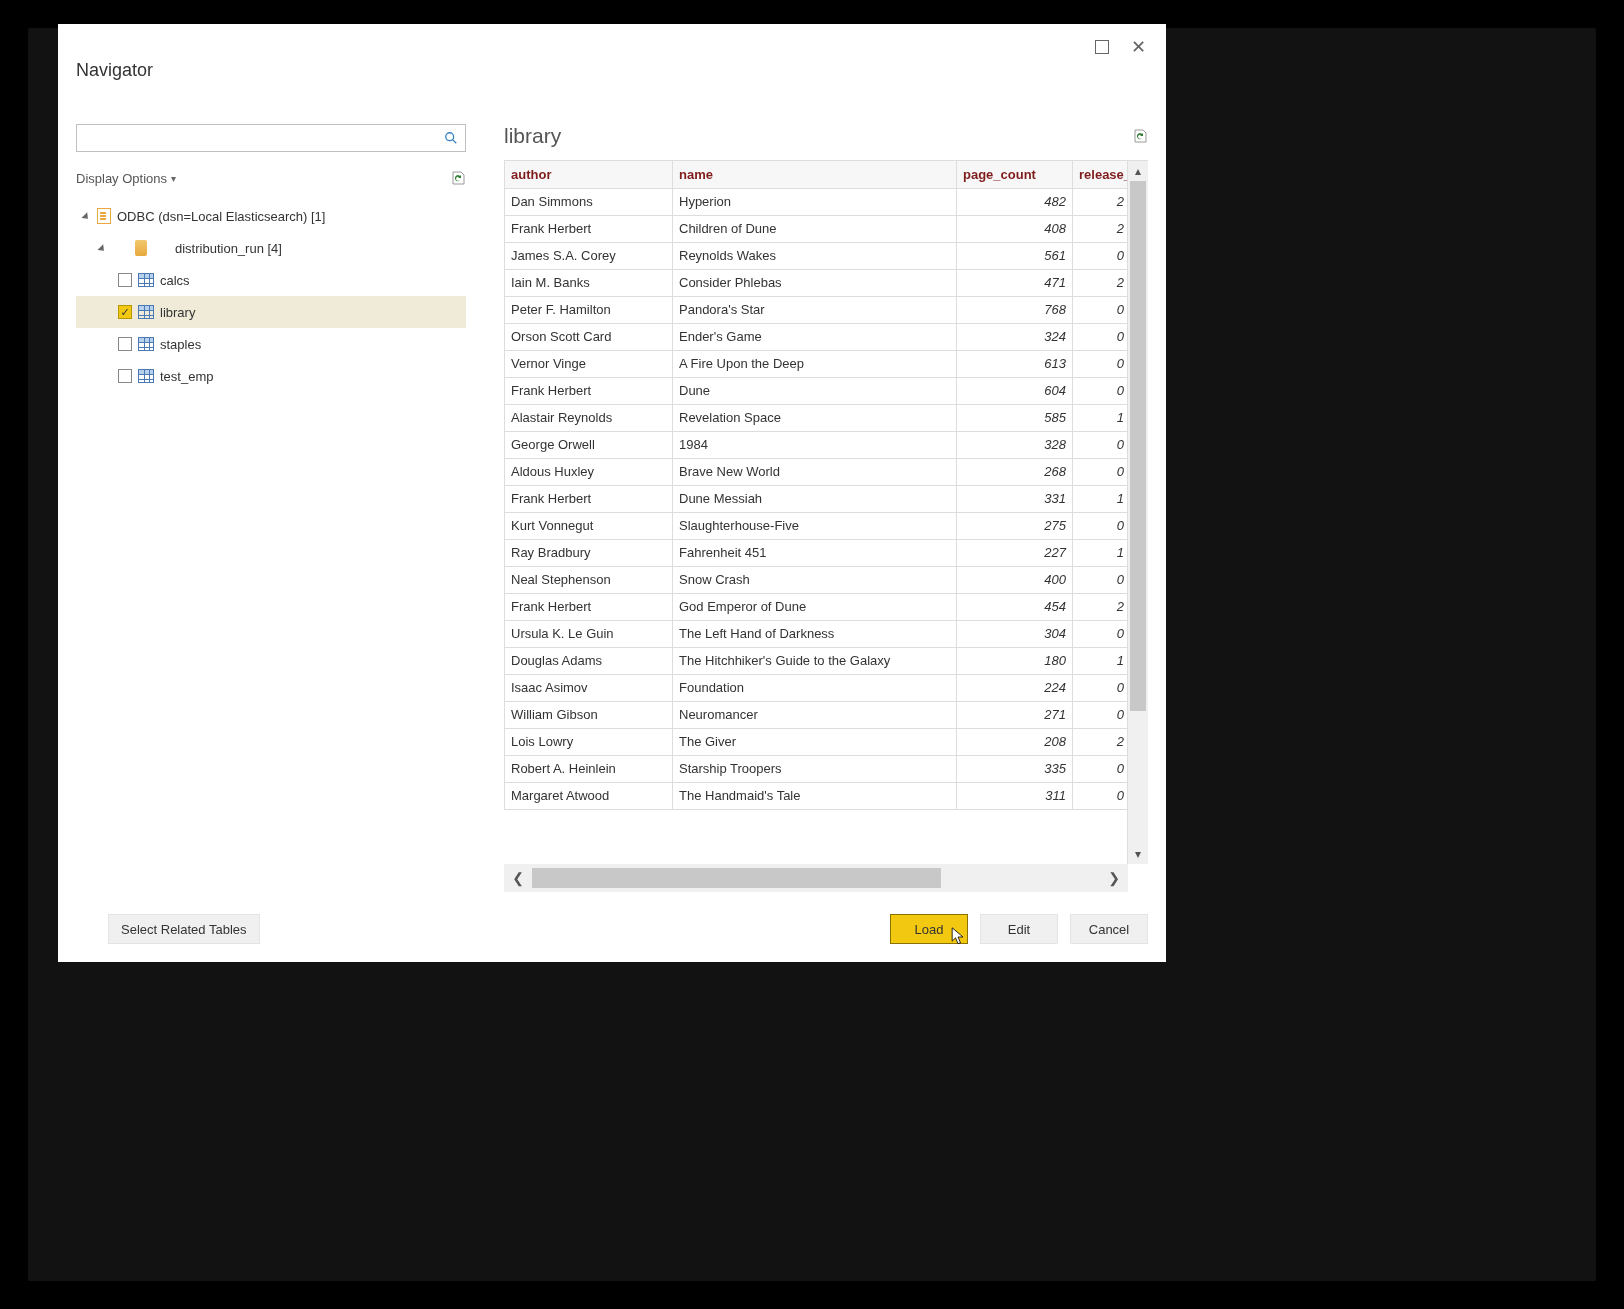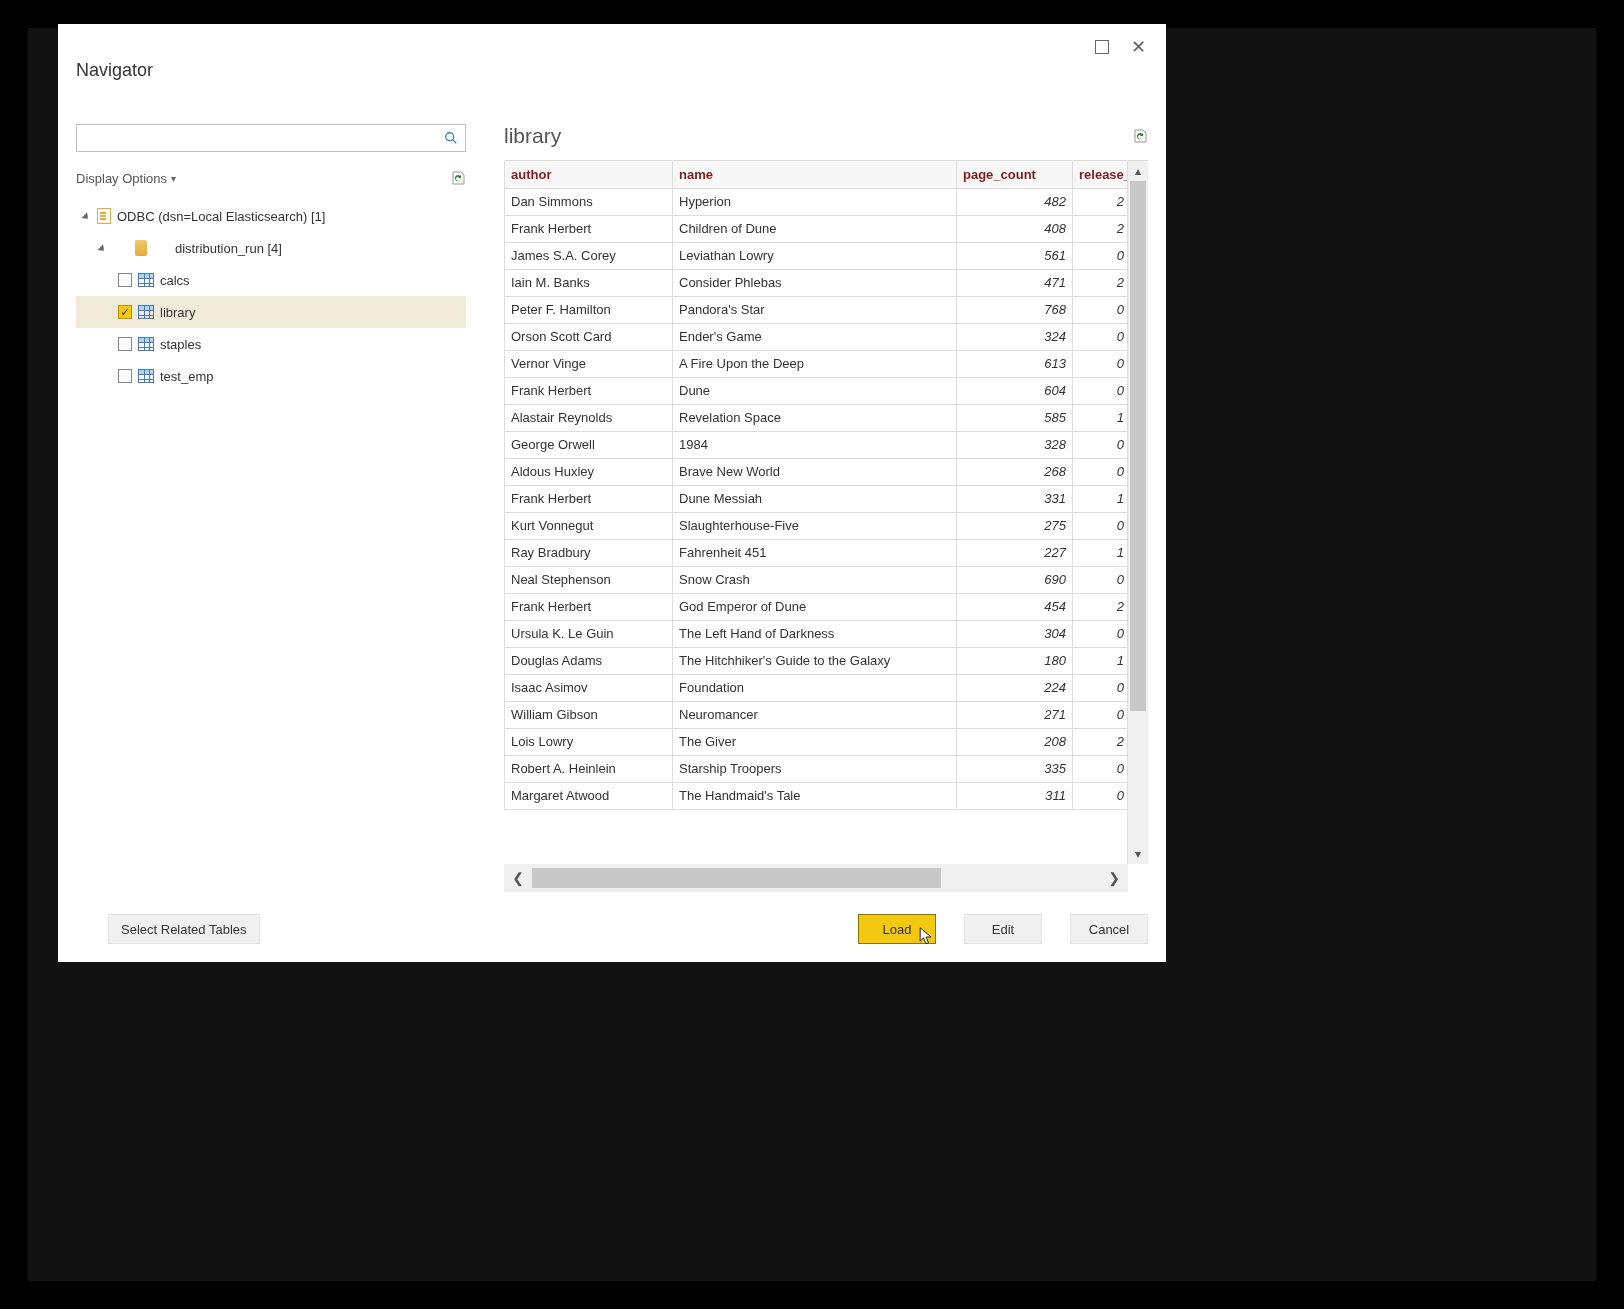--- a/index.html
+++ b/index.html
@@ -265,21 +265,21 @@
     top: 4px; bottom: 4px;
     left: 0; width: 72%;
     background: #c8c8c8;
   }
 
   .footer {
     position: absolute;
     left: 18px; right: 18px; bottom: 18px;
     display: flex;
     align-items: center;
-    gap: 28px;
+    gap: 12px;
     padding-left: 32px;
   }
   .footer .spacer { flex: 1; }
   .btn {
     min-width: 78px;
     height: 30px;
     background: #f0f0f0;
     border: 1px solid #e4e4e4;
     display: inline-flex;
     align-items: center;
@@ -414,21 +414,21 @@
                   <td class="num">2</td>
                 </tr>
                 <tr>
                   <td>Frank Herbert</td>
                   <td>Children of Dune</td>
                   <td class="num">408</td>
                   <td class="num">2</td>
                 </tr>
                 <tr>
                   <td>James S.A. Corey</td>
-                  <td>Leviathan Lowry</td>
+                  <td>Reynolds Wakes</td>
                   <td class="num">561</td>
                   <td class="num">0</td>
                 </tr>
                 <tr>
                   <td>Iain M. Banks</td>
                   <td>Consider Phlebas</td>
                   <td class="num">471</td>
                   <td class="num">2</td>
                 </tr>
                 <tr>
@@ -487,21 +487,21 @@
                 </tr>
                 <tr>
                   <td>Ray Bradbury</td>
                   <td>Fahrenheit 451</td>
                   <td class="num">227</td>
                   <td class="num">1</td>
                 </tr>
                 <tr>
                   <td>Neal Stephenson</td>
                   <td>Snow Crash</td>
-                  <td class="num">690</td>
+                  <td class="num">400</td>
                   <td class="num">0</td>
                 </tr>
                 <tr>
                   <td>Frank Herbert</td>
                   <td>God Emperor of Dune</td>
                   <td class="num">454</td>
                   <td class="num">2</td>
                 </tr>
                 <tr>
                   <td>Ursula K. Le Guin</td>

